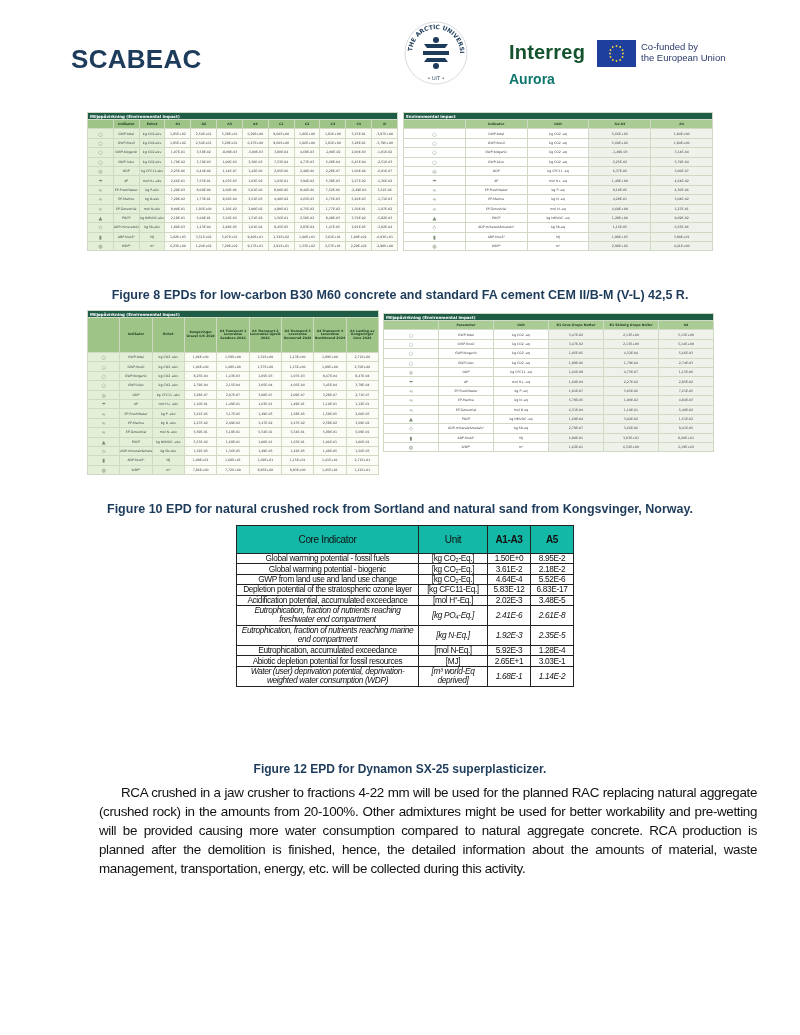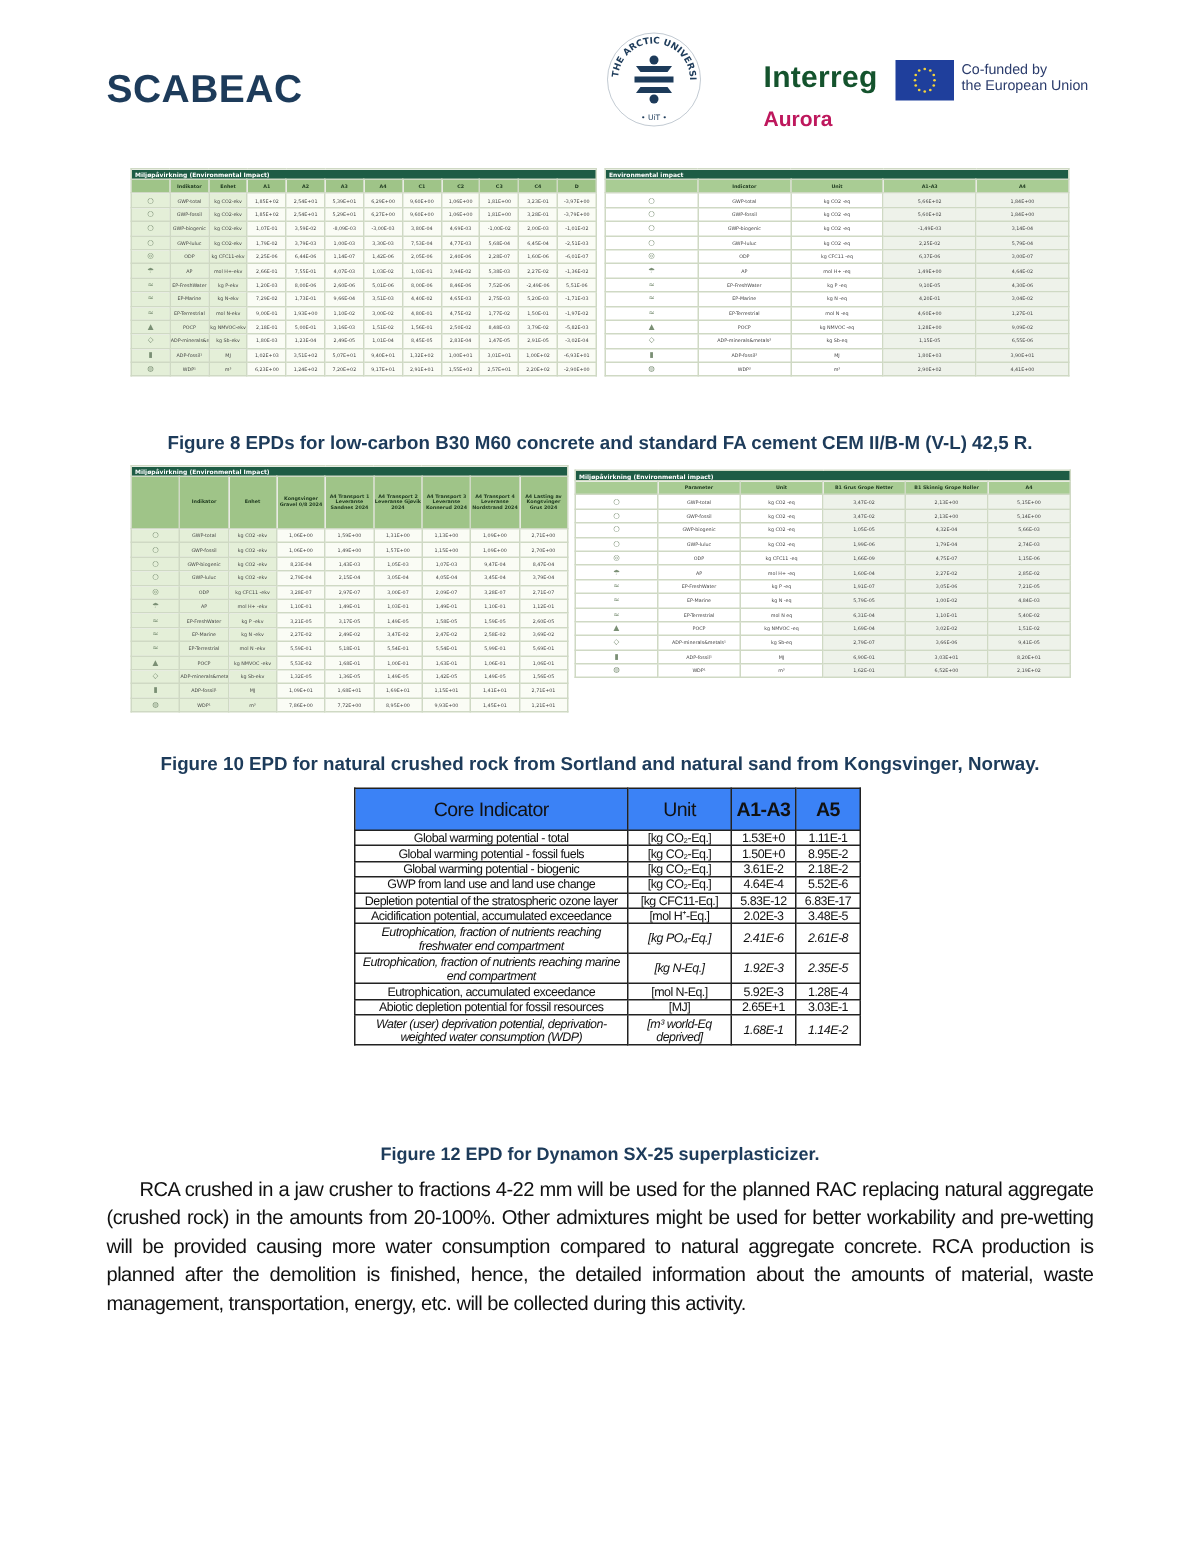--- a/index.html
+++ b/index.html
@@ -2,39 +2,39 @@
 <html><head>
 <meta charset="utf-8">
 <style>
   html,body{margin:0;padding:0;background:#fff;}
   body{width:800px;height:1035px;position:relative;overflow:hidden;font-family:"Liberation Sans",sans-serif;color:#111;}
   .abs{position:absolute;}
   
   #brand{left:71px;top:44px;font-size:26px;font-weight:bold;color:#1d3b5a;letter-spacing:0.3px;}
   #uit-logo{left:403px;top:20px;width:66px;height:66px;}
   #interreg{left:509px;top:41px;font-size:20px;font-weight:bold;color:#14532d;letter-spacing:0.2px;}
-  #aurora{left:509px;top:71px;font-size:14px;font-weight:bold;color:#be185d;}
+  #aurora{left:509px;top:71px;font-size:14px;font-weight:bold;color:#0f766e;}
   #eu-flag{left:597px;top:40px;width:39px;height:27px;background:#1f3f9c;}
   #eu-text{left:641px;top:41px;font-size:9.5px;line-height:11px;color:#2a3b6b;}
   
   .mini{position:absolute;border-collapse:collapse;font-family:"DejaVu Sans",sans-serif;font-size:3.2px;color:#444;table-layout:fixed;}
   .mini td,.mini th{border:0.5px solid #cfd9c4;padding:0;text-align:center;overflow:hidden;white-space:nowrap;height:8.4px;font-weight:normal;}
   .mini .title{background:#1e5c45;color:#fff;text-align:left;font-weight:bold;height:6px;padding-left:2px;font-size:4px;}
   .mini .hdr th{background:#9fc488;color:#1f3a1f;font-weight:bold;}
   .mini .lab{background:#e4efd8;}
   .mini .val{background:#fafcf5;}
   .mini .ico{color:#7a8f74;font-size:5px;}
   .mini.r .lab{background:#fff;}
   .mini.r .val{background:#eef2ea;}
   .mini.r .hdr th{background:#a9cc94;}
   .caption{position:absolute;left:0;width:800px;text-align:center;font-weight:bold;color:#1d3b5a;font-size:12.5px;}
   
   #core{position:absolute;left:236px;top:525px;border-collapse:collapse;font-family:"Liberation Sans",sans-serif;font-size:8.3px;color:#111;letter-spacing:-0.35px;}
   #core td,#core th{border:1px solid #222;text-align:center;padding:0 2px;line-height:9px;}
-  #core th{background:#3b82f6;font-weight:normal;height:27px;font-size:13px;}
+  #core th{background:#14b8a6;font-weight:normal;height:27px;font-size:10px;}
   #core th.b{font-weight:bold;}
   #core td{height:9.4px;}
   #core td.tall{height:19px;font-style:italic;}
   #body-text{position:absolute;left:71px;top:755px;width:658px;font-size:13.4px;line-height:19.1px;text-align:justify;color:#111;letter-spacing:-0.35px;}
   #body-text p{margin:0;text-indent:22px;}
 </style>
 </head>
 <body>
 
 <div class="abs" id="brand">SCABEAC</div>
@@ -680,26 +680,20 @@
   <thead>
     <tr>
       <th style="width:177px">Core Indicator</th>
       <th style="width:64px">Unit</th>
       <th style="width:38px" class="b">A1-A3</th>
       <th style="width:38px" class="b">A5</th>
     </tr>
   </thead>
   <tbody id="core-body">
       <tr>
-        <td>Global warming potential - total</td>
-        <td>[kg CO₂-Eq.]</td>
-        <td>1.53E+0</td>
-        <td>1.11E-1</td>
-      </tr>
-      <tr>
         <td>Global warming potential - fossil fuels</td>
         <td>[kg CO₂-Eq.]</td>
         <td>1.50E+0</td>
         <td>8.95E-2</td>
       </tr>
       <tr>
         <td>Global warming potential - biogenic</td>
         <td>[kg CO₂-Eq.]</td>
         <td>3.61E-2</td>
         <td>2.18E-2</td>
@@ -750,15 +744,15 @@
         <td class="tall">Water (user) deprivation potential, deprivation-weighted water consumption (WDP)</td>
         <td class="tall">[m³ world-Eq deprived]</td>
         <td class="tall">1.68E-1</td>
         <td class="tall">1.14E-2</td>
       </tr>
     </tbody>
 </table>
 
 <div class="caption" style="top:762px;font-size:12px;">Figure 12 EPD for Dynamon SX-25 superplasticizer.</div>
 
-<div id="body-text" style="top:783px;">
+<div id="body-text" style="top:783px;margin-left:28px;">
   <p>RCA crushed in a jaw crusher to fractions 4-22 mm will be used for the planned RAC replacing natural aggregate (crushed rock) in the amounts from 20-100%. Other admixtures might be used for better workability and pre-wetting will be provided causing more water consumption compared to natural aggregate concrete. RCA production is planned after the demolition is finished, hence, the detailed information about the amounts of material, waste management, transportation, energy, etc. will be collected during this activity.</p>
 </div>
 
 </body></html>

